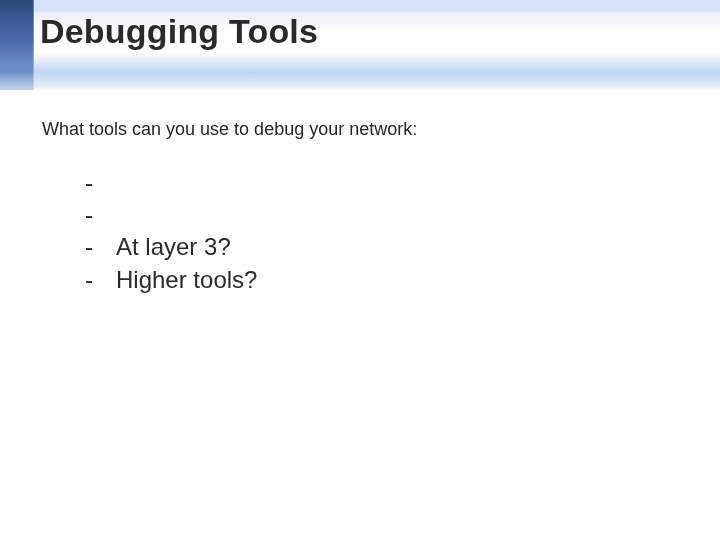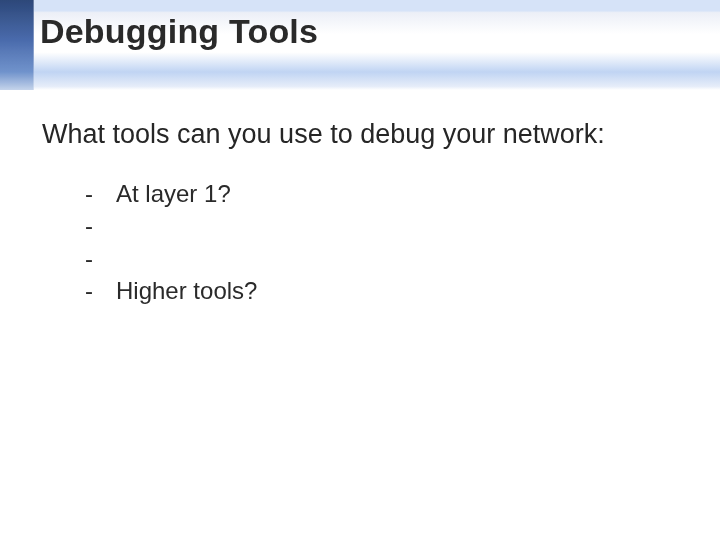--- a/index.html
+++ b/index.html
@@ -38,21 +38,21 @@
       color: #2a2a2a;
       letter-spacing: 0.2px;
     }
     .body {
       position: absolute;
       top: 118px;
       left: 42px;
       right: 40px;
     }
     .lead {
-      font-size: 27px;
+      font-size: 18px;
       color: #262626;
       line-height: 1.25;
       margin-bottom: 26px;
     }
     .list { padding-left: 40px; }
     .item {
       display: flex;
       gap: 20px;
       font-size: 24px;
       color: #2a2a2a;
@@ -67,27 +67,27 @@
   <div class="title-band">
     <div class="left-bar"></div>
     <div class="slide-title">Debugging Tools</div>
   </div>
 
   <div class="body">
     <div class="lead">What tools can you use to debug your network:</div>
     <div class="list">
       <div class="item">
         <span class="bullet">-</span>
-        <span>At layer 1?</span>
       </div>
       <div class="item">
         <span class="bullet">-</span>
       </div>
       <div class="item">
         <span class="bullet">-</span>
+        <span>At layer 3?</span>
       </div>
       <div class="item">
         <span class="bullet">-</span>
         <span>Higher tools?</span>
       </div>
     </div>
   </div>
 </div>
 
 </body></html>

